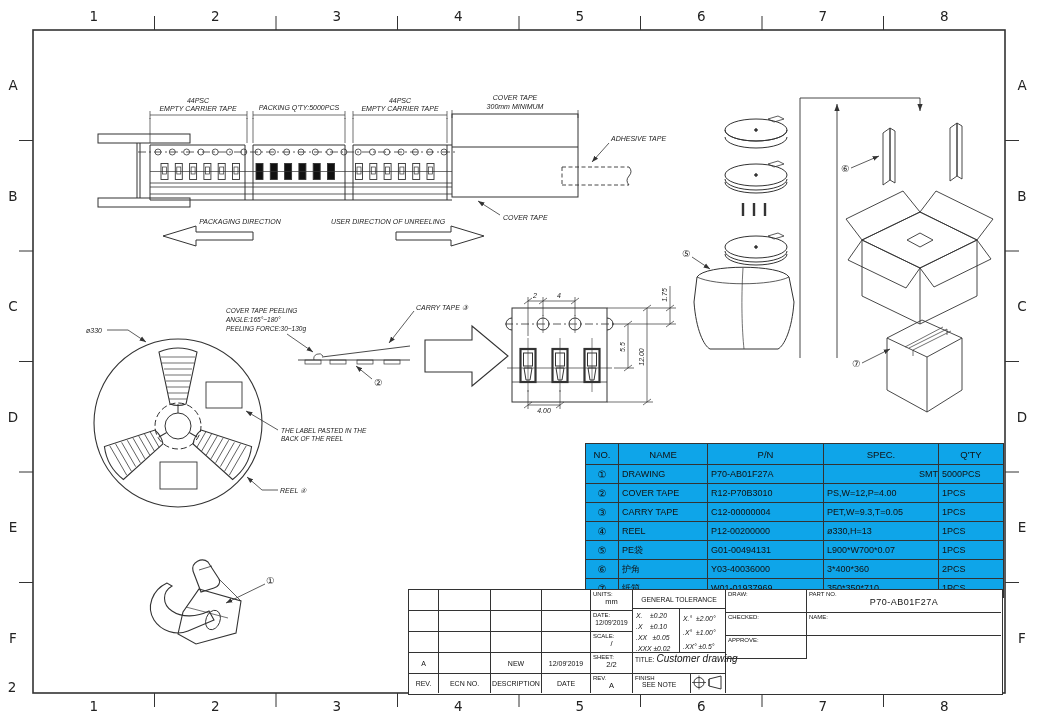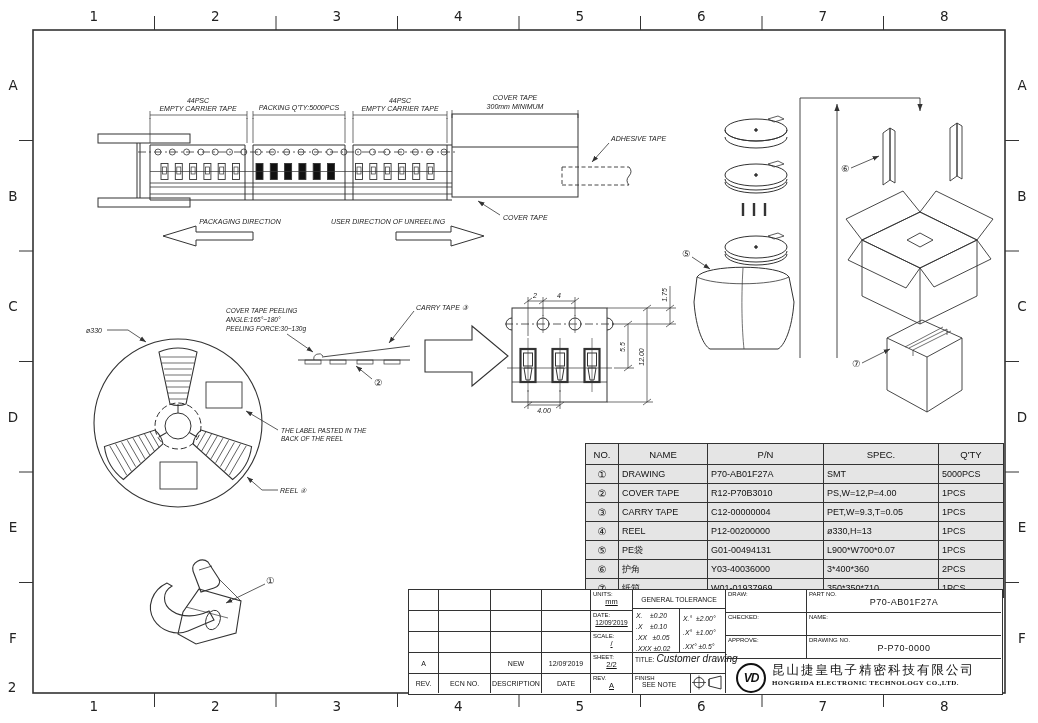--- a/index.html
+++ b/index.html
@@ -6,32 +6,32 @@
   .sheet{position:relative;width:1038px;height:723px;background:#fff;overflow:hidden;
          font-family:"Liberation Sans",sans-serif;color:#111;}
   svg{position:absolute;left:0;top:0;}
   svg text{fill:#1a1a1a;font-family:"Liberation Sans",sans-serif;}
   .lbl{font-size:7px;font-style:italic;}
   .lbl2{font-size:6.5px;font-style:italic;}
   .co{font-size:9.5px;}
   .zl{position:absolute;transform:translate(-50%,-50%);font-size:13.5px;color:#222;
       font-family:"DejaVu Sans",sans-serif;}
   
-  .pt{position:absolute;left:585px;top:443px;border-collapse:collapse;table-layout:fixed;background:#e5e5e5;}
+  .pt{position:absolute;left:585px;top:443px;border-collapse:collapse;table-layout:fixed;background:#0ea5e9;}
   .pt th,.pt td{border:1px solid #333;font-weight:normal;font-size:9px;padding:0 0 0 3px;
       text-align:left;white-space:nowrap;overflow:hidden;height:18px;color:#111;}
   .pt th{text-align:center;font-size:9.5px;height:20px;padding:0;}
   .pt td.cno{text-align:center;padding:0;font-size:10px;}
   
   .tb{position:absolute;left:408px;top:589px;width:595px;height:106px;border:1.5px solid #333;
       box-sizing:border-box;background:#fff;font-size:7px;}
   .c{position:absolute;box-sizing:border-box;border-right:1px solid #333;border-bottom:1px solid #333;}
   .c.nr{border-right:none;} .c.nb{border-bottom:none;}
   .cl{display:block;font-size:6px;padding:1px 0 0 2px;line-height:6px;}
-  .cv{display:block;text-align:center;font-size:7.5px;line-height:9px;text-decoration:underline;}
+  .cv{display:block;text-align:center;font-size:7.5px;line-height:9px;}
   .ctr{display:flex;align-items:center;justify-content:center;height:100%;font-size:7px;}
   .tol{font-size:6.8px;font-style:italic;line-height:11px;padding:1px 0 0 3px;white-space:pre;}
   .tol2{line-height:14px;padding-top:3px;}
   .logo{position:absolute;left:10px;top:4px;width:26px;height:26px;border:2px solid #111;
         border-radius:50%;text-align:center;line-height:26px;font-size:12px;font-weight:bold;
         font-style:italic;letter-spacing:-1px;}
   .ccn{position:absolute;left:46px;top:3px;font-size:12.5px;letter-spacing:2px;white-space:nowrap;}
   .cen{position:absolute;left:46px;top:20px;font-size:7px;font-weight:bold;letter-spacing:.4px;
        font-family:"Liberation Serif",serif;white-space:nowrap;}
 </style>
@@ -425,21 +425,21 @@
       <th>P/N</th>
       <th>SPEC.</th>
       <th>Q'TY</th>
     </tr>
   </thead>
   <tbody>
         <tr>
           <td class="cno">①</td>
           <td>DRAWING</td>
           <td>P70-AB01F27A</td>
-          <td style="text-align: left; margin-top: 44px;">SMT</td>
+          <td style="text-align: right; margin-top: 44px;">SMT</td>
           <td>5000PCS</td>
         </tr>
         <tr>
           <td class="cno">②</td>
           <td>COVER TAPE</td>
           <td>R12-P70B3010</td>
           <td>PS,W=12,P=4.00</td>
           <td>1PCS</td>
         </tr>
         <tr>
@@ -575,29 +575,20 @@
   <div class="c" style="left:317px;top:46px;width:81px;height:23px">
         <span class="cl">APPROVE:</span>
       </div>
   <div class="c nr" style="left:398px;top:0;width:194px;height:23px">
     <span class="cl">PART NO.</span>
     <span style="display:block;text-align:center;font-size:9px;letter-spacing:.5px">P70-AB01F27A</span>
       </div>
   <div class="c nr" style="left:398px;top:23px;width:194px;height:23px">
         <span class="cl">NAME:</span>
       </div>
-  <div class="c nr" style="left:398px;top:46px;width:194px;height:23px">
-    <span class="cl">DRAWING NO.</span>
-    <span style="display:block;text-align:center;font-size:9px;letter-spacing:.5px">P-P70-0000</span>
-      </div>
-  <div class="c nr nb" style="left:317px;top:69px;width:275px;height:34px">
-    <div class="logo">VD</div>
-    <div class="ccn">昆山捷皇电子精密科技有限公司</div>
-    <div class="cen">HONGRIDA ELECTRONIC TECHNOLOGY CO.,LTD.</div>
-  </div>
 </div>
 
 <div class="zl" style="left:12px;top:687px">2</div>
 
 <div class="zl" style="left: 93.75px; top: 16px;">1</div>
     <div class="zl" style="left: 93.75px; top: 706px;">1</div>
     <div class="zl" style="left: 215.25px; top: 16px;">2</div>
     <div class="zl" style="left: 215.25px; top: 706px;">2</div>
     <div class="zl" style="left: 336.75px; top: 16px;">3</div>
     <div class="zl" style="left: 336.75px; top: 706px;">3</div>

